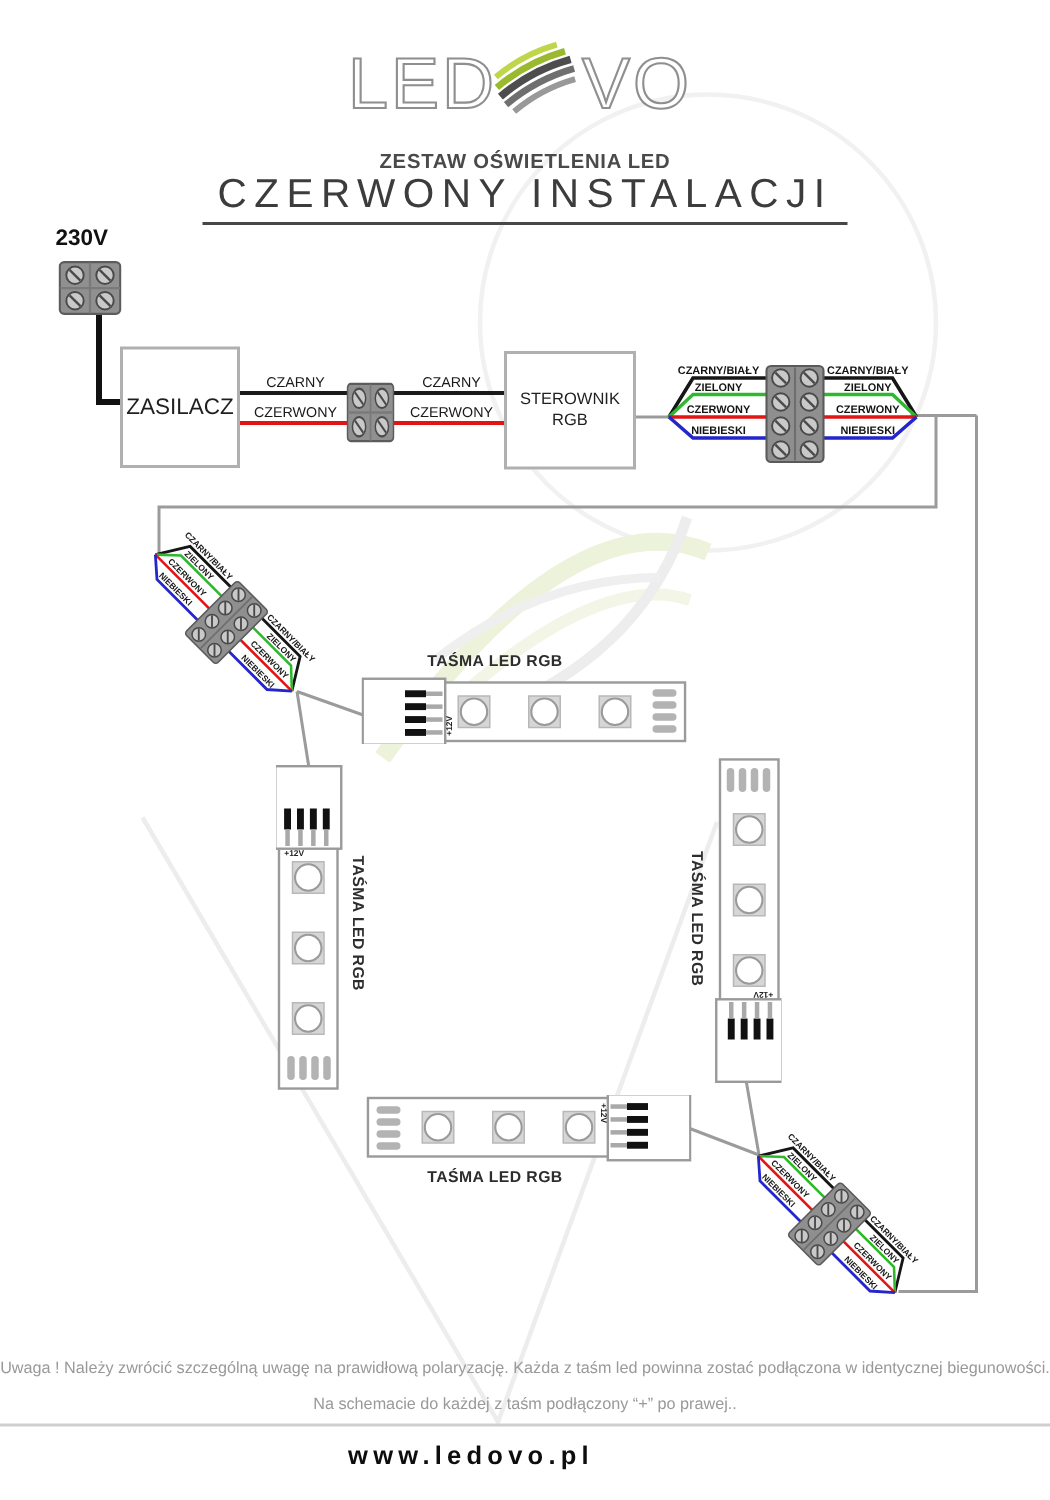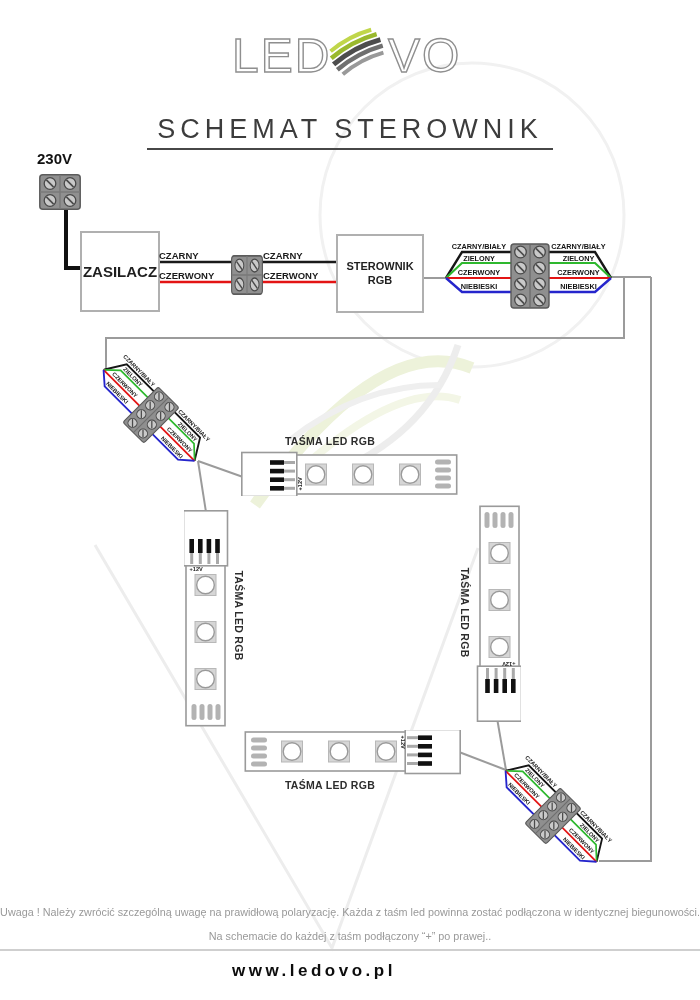--- a/index.html
+++ b/index.html
@@ -8,24 +8,24 @@
   .abs{position:absolute;}
   .wm,.wires{position:absolute;left:0;top:0;pointer-events:none;}
   .subtitle{position:absolute;left:0;top:100px;width:700px;text-align:center;
             font-size:13.5px;font-weight:bold;color:#4a4a4a;letter-spacing:.5px;}
   .titlewrap{position:absolute;left:0;top:114px;width:700px;text-align:center;}
   .title{display:inline-block;font-size:27px;font-weight:500;color:#3c3c3c;
          letter-spacing:5px;padding:0 10px 3px;border-bottom:2.5px solid #474747;}
   .mains-label{position:absolute;left:37px;top:150px;font-size:15px;font-weight:bold;color:#111;}
   .box{position:absolute;background:#fff;border:2px solid #b0b0b0;display:flex;
        flex-direction:column;align-items:center;justify-content:center;
-       font-weight:bold;color:#1f1f1f;text-align:center;}
+       font-weight:normal;color:#1f1f1f;text-align:center;}
   .psu{left:80px;top:231px;width:76px;height:77px;font-size:15px;}
   .ctrl{left:336px;top:234px;width:84px;height:75px;font-size:11px;line-height:1.2;}
-  .wlabel{position:absolute;width:76px;font-size:9.5px;font-weight:bold;color:#1a1a1a;}
+  .wlabel{position:absolute;width:76px;text-align:center;font-size:9.5px;font-weight:normal;color:#1a1a1a;}
   .striplabel{position:absolute;text-align:center;font-size:10.5px;font-weight:bold;
               color:#2d2d2d;letter-spacing:.3px;}
   .vlabel{width:110px;height:13px;line-height:13px;}
   .rot90{transform:rotate(90deg);}
   .connwrap{position:absolute;width:170px;height:72px;}
   .conn-rot{transform:rotate(45deg) scale(0.78);}
   .stripwrap{position:absolute;width:220px;height:48px;}
   .r90{transform:rotate(90deg);} .rm90{transform:rotate(-90deg);} .r180{transform:rotate(180deg);}
   .notes{position:absolute;left:0;width:700px;text-align:center;color:#999;font-size:10.8px;}
   .footline{position:absolute;left:0;top:949px;width:700px;height:0;border-top:2px solid #cfcfcf;}
@@ -124,22 +124,23 @@
     <text x="2" y="52" font-size="48" letter-spacing="2" fill="#ffffff" stroke="#8f8f8f" stroke-width="1.4" font-family="Liberation Sans, sans-serif">LED</text>
     <g transform="rotate(-28 127 32)">
       <path d="M104,19 Q127,14 150,19" fill="none" stroke="#c0d64a" stroke-width="4"></path>
       <path d="M101.3,25.5 Q127,20 152.7,25.5" fill="none" stroke="#9ab92e" stroke-width="4.5"></path>
       <path d="M100.5,32 Q127,26 153.5,32" fill="none" stroke="#4d4d4d" stroke-width="5"></path>
       <path d="M101.3,38.5 Q127,33 152.7,38.5" fill="none" stroke="#6f6f6f" stroke-width="4.5"></path>
       <path d="M104,45 Q127,40 150,45" fill="none" stroke="#999999" stroke-width="4"></path>
     </g>
     <text x="158" y="52" font-size="48" letter-spacing="2" fill="#ffffff" stroke="#8f8f8f" stroke-width="1.4" font-family="Liberation Sans, sans-serif">VO</text>
   </svg>
+  <div class="subtitle">ZESTAW OŚWIETLENIA LED</div>
   <div class="titlewrap">
-    <span class="title">SCHEMAT STEROWNIK</span>
+    <span class="title">CZERWONY INSTALACJI</span>
   </div>
 
   <div class="mains-label">230V</div>
   <svg class="abs" style="left:39px;top:174px" width="42" height="36" viewBox="0 0 42 36">
       <use href="#term-g"></use>
     </svg>
 
   <div class="box psu">
     <span>ZASILACZ</span>
   </div>

